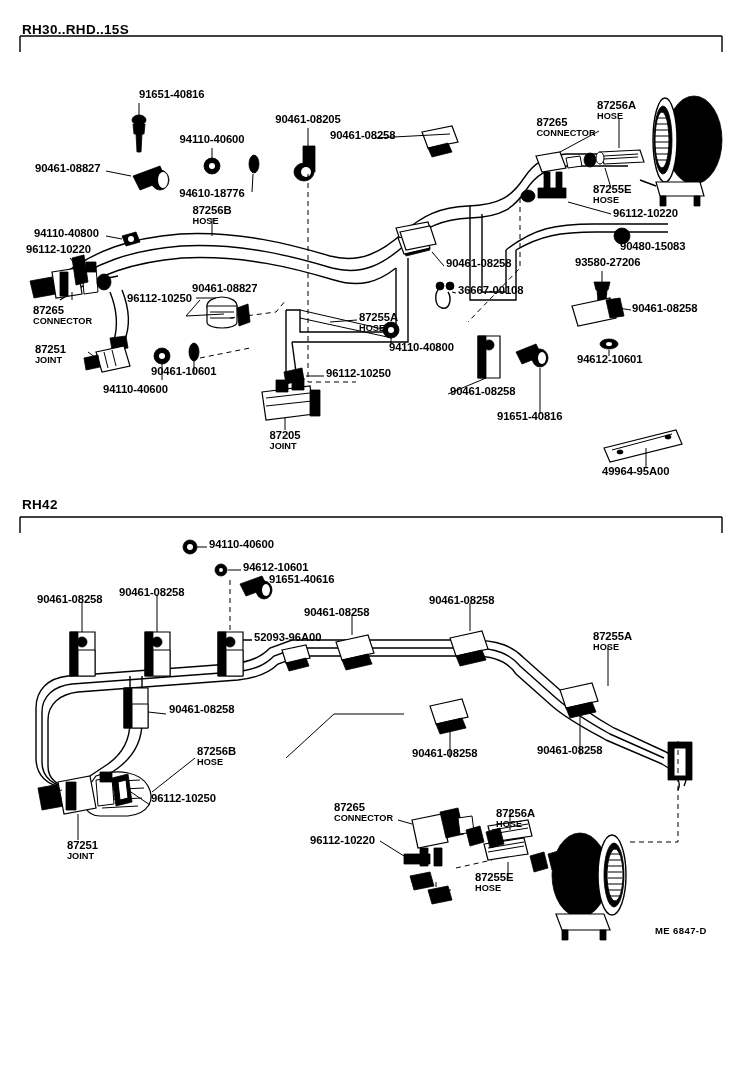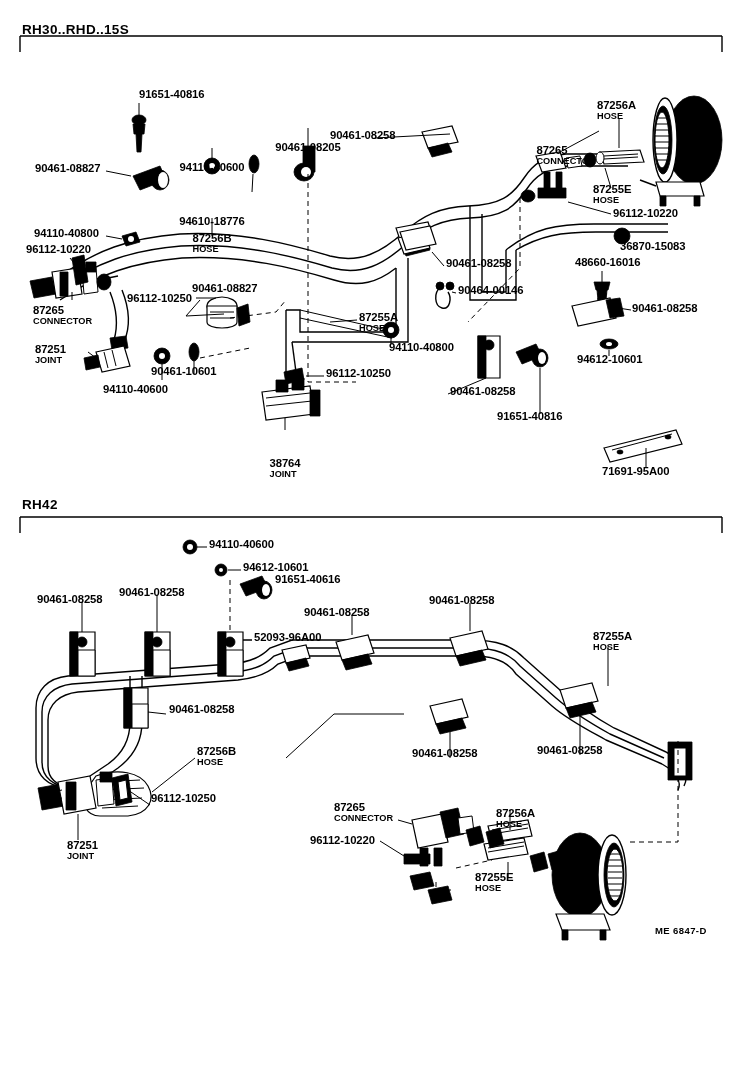--- a/index.html
+++ b/index.html
@@ -4,21 +4,21 @@
 <style>
   html,body{margin:0;padding:0;background:#ffffff;}
   body{width:736px;height:1070px;position:relative;overflow:hidden;
        font-family:"Liberation Sans",sans-serif;color:#000;}
   .panel{position:absolute;left:0;width:736px;padding-left:47px;}
   #panel-top{top:0;height:490px;}
   #panel-bottom{top:490px;height:580px;}
   .panel-title{position:absolute;font-size:13.5px;font-weight:bold;letter-spacing:0.3px;white-space:nowrap;}
   .lbl{position:absolute;font-size:11.3px;font-weight:bold;white-space:nowrap;letter-spacing:-0.1px;line-height:1.05;}
   .lbl .sub{display:block;font-size:9.2px;font-weight:bold;letter-spacing:0px;}
-  .lbl.ctr{transform:translateX(-50%);margin-top:28px;}
+  .lbl.ctr{transform:translateX(-50%);}
   .ref{position:absolute;font-size:9.5px;font-weight:bold;letter-spacing:0.4px;}
   svg{position:absolute;left:0;top:0;overflow:visible;}
   .ln{stroke:#000;stroke-width:1;fill:none;}
   .ln2{stroke:#000;stroke-width:1.4;fill:none;}
   .dash{stroke:#000;stroke-width:1;fill:none;stroke-dasharray:5 4;}
   .fill{fill:#000;stroke:#000;stroke-width:.8;}
   .wht{fill:#fff;stroke:#000;stroke-width:1.2;}
   .wht2{fill:#fff;stroke:#000;stroke-width:1;}
 </style>
 </head>
@@ -292,23 +292,23 @@
     <span class="sub">CONNECTOR</span></div>
   <div class="lbl" style="left:597px;top:100px;">
     <span>87256A</span>
     <span class="sub">HOSE</span></div>
   <div class="lbl" style="left:593px;top:184px;">
     <span>87255E</span>
     <span class="sub">HOSE</span></div>
   <div class="lbl" style="left:613px;top:208px;">
     <span>96112-10220</span></div>
   <div class="lbl" style="left:620px;top:241px;">
-    <span>36870-15083</span></div>
+    <span>90480-15083</span></div>
   <div class="lbl" style="left:575px;top:257px;">
-    <span>48660-16016</span></div>
+    <span>93580-27206</span></div>
   <div class="lbl" style="left:632px;top:303px;">
     <span>90461-08258</span></div>
   <div class="lbl" style="left:34px;top:228px;">
     <span>94110-40800</span></div>
   <div class="lbl" style="left:26px;top:244px;">
     <span>96112-10220</span></div>
   <div class="lbl" style="left:33px;top:305px;">
     <span>87265</span>
     <span class="sub">CONNECTOR</span></div>
   <div class="lbl" style="left:35px;top:344px;">
@@ -323,34 +323,34 @@
   <div class="lbl" style="left:151px;top:366px;">
     <span>90461-10601</span></div>
   <div class="lbl" style="left:326px;top:368px;">
     <span>96112-10250</span></div>
   <div class="lbl" style="left:359px;top:312px;">
     <span>87255A</span>
     <span class="sub">HOSE</span></div>
   <div class="lbl" style="left:389px;top:342px;">
     <span>94110-40800</span></div>
   <div class="lbl ctr" style="left:285px;top:430px;">
-    <span>38764</span>
+    <span>87205</span>
     <span class="sub">JOINT</span></div>
   <div class="lbl" style="left:446px;top:258px;">
     <span>90461-08258</span></div>
   <div class="lbl" style="left:458px;top:285px;">
-    <span>90464-00146</span></div>
+    <span>36667-00108</span></div>
   <div class="lbl" style="left:450px;top:386px;">
     <span>90461-08258</span></div>
   <div class="lbl" style="left:497px;top:411px;">
     <span>91651-40816</span></div>
   <div class="lbl" style="left:577px;top:354px;">
     <span>94612-10601</span></div>
   <div class="lbl" style="left:602px;top:466px;">
-    <span>71691-95A00</span></div>
+    <span>49964-95A00</span></div>
 </div>
 
 <div class="panel" id="panel-bottom">
 
   <div class="panel-title" style="left:22px;top:7px;">RH42</div>
 
   <svg width="736" height="580">
 
     <path class="ln2" d="M20 27 L722 27"></path>
     <path class="ln2" d="M20 27 L20 43 M722 27 L722 43"></path>
@@ -530,21 +530,21 @@
       <path class="dash" d="M630 352 L678 352 L678 250"></path>
       <path class="ln" d="M252 150 L243 150"></path>
       <path class="ln" d="M286 268 L334 224 L404 224"></path>
     </g>
   </svg>
 
   <div class="lbl" style="left:209px;top:49px;">
     <span>94110-40600</span></div>
   <div class="lbl" style="left:243px;top:72px;">
     <span>94612-10601</span></div>
-  <div class="lbl" style="left:275px;top:84px;">
+  <div class="lbl" style="left:269px;top:84px;">
     <span>91651-40616</span></div>
   <div class="lbl" style="left:37px;top:104px;">
     <span>90461-08258</span></div>
   <div class="lbl" style="left:119px;top:97px;">
     <span>90461-08258</span></div>
   <div class="lbl" style="left:254px;top:142px;">
     <span>52093-96A00</span></div>
   <div class="lbl" style="left:304px;top:117px;">
     <span>90461-08258</span></div>
   <div class="lbl" style="left:429px;top:105px;">

